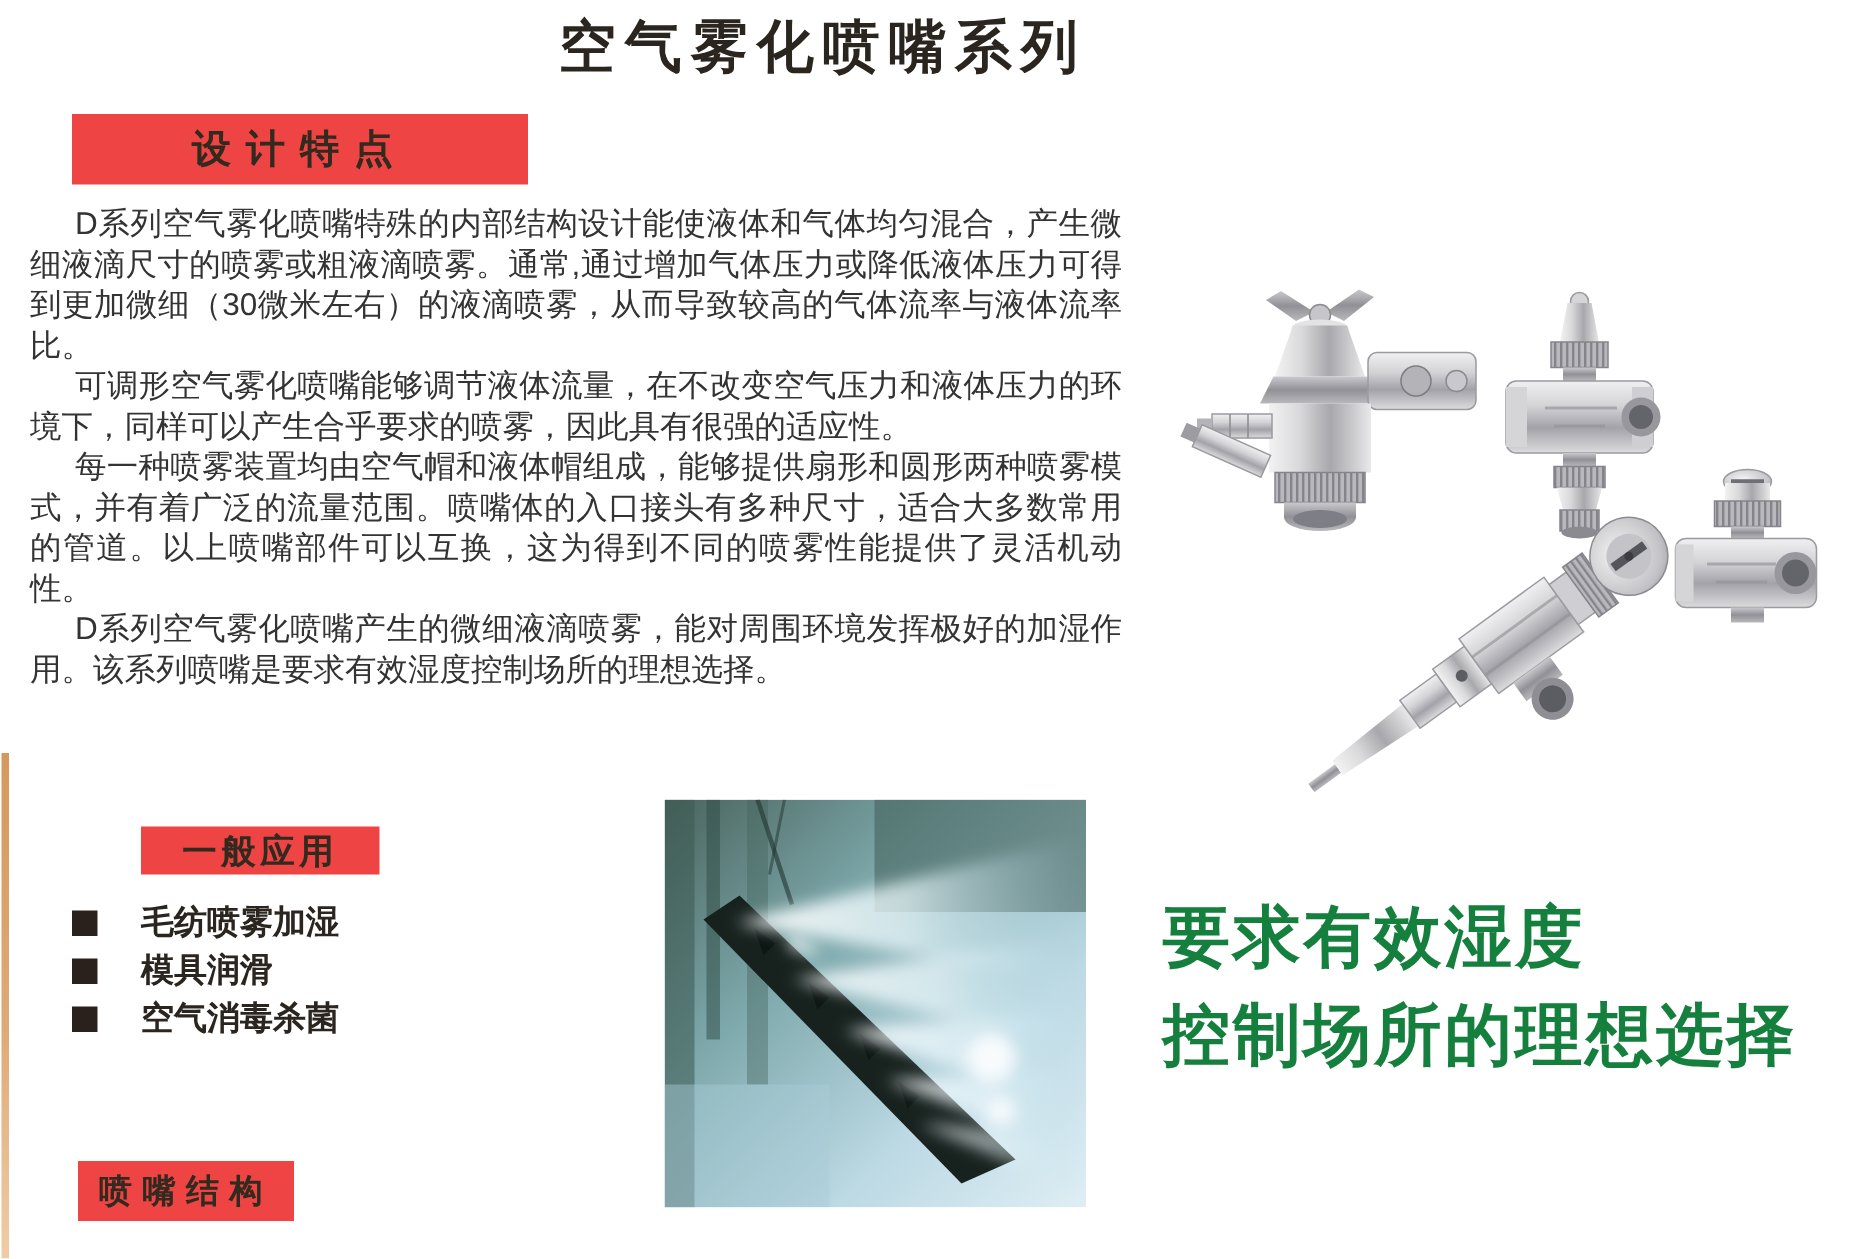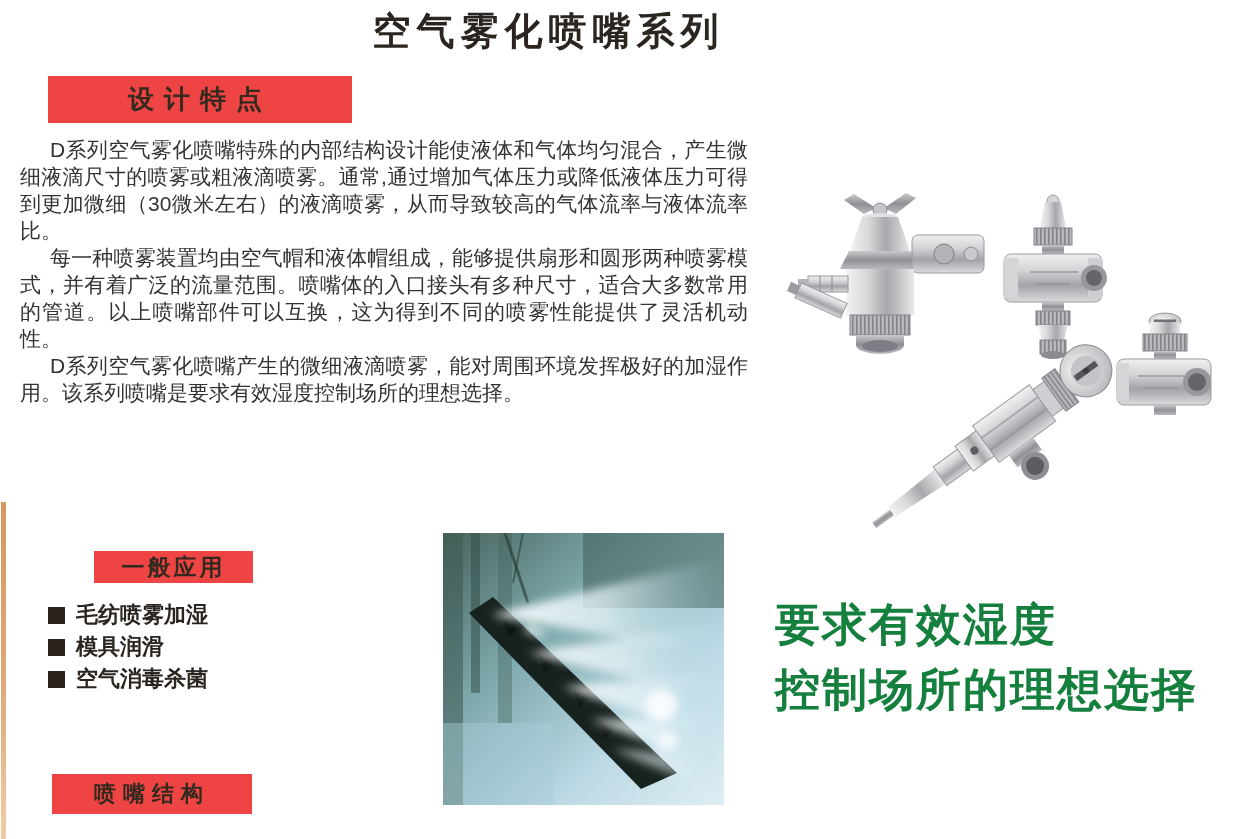--- a/index.html
+++ b/index.html
@@ -14,35 +14,35 @@
     left:0;top:6px;width:1097px;text-align:center;
     font-size:38px;font-weight:bold;letter-spacing:6px;color:#2b2520;
   }
   
   .heading-box{
     background:#ef4444;color:#32291f;font-weight:bold;
     display:flex;align-items:center;justify-content:center;
   }
   .hb-design{left:48px;top:76px;width:304px;height:47px;font-size:26px;letter-spacing:10px;}
   .hb-apps{left:50px;top:551px;width:159px;height:32px;font-size:23px;letter-spacing:3px;margin-left:44px;}
-  .hb-structure{left:52px;top:774px;width:200px;height:40px;font-size:22px;letter-spacing:7px;align-items:center;}
+  .hb-structure{left:52px;top:774px;width:144px;height:40px;font-size:22px;letter-spacing:7px;align-items:center;}
   
   .body-copy{
     left:20px;top:136px;width:728px;
     font-size:21px;line-height:27px;text-align:justify;color:#333333;
   }
   .body-copy p{margin:0;text-indent:30px;}
   
   .left-bar{
     left:1px;top:502px;width:5px;height:337px;
     background:linear-gradient(#D6985C 0%,#DFAA77 55%,#F0CCA6 100%);
   }
   
   .apps-list{left:48px;top:599px;}
-  .app-item{display:flex;align-items:center;height:32px;}
+  .app-item{display:flex;align-items:center;height:32px;gap:18px;}
   .bullet-sq{
     width:17px;height:17px;background:#2a211c;margin-right:11px;flex:0 0 auto;
   }
   .app-label{font-size:22px;font-weight:600;color:#2b2520;}
   
   .slogan{left:775px;top:592px;font-size:45px;font-weight:900;
     line-height:65px;letter-spacing:2px;color:#15803d;white-space:nowrap;}
   
   .spray-photo{left:443px;top:533px;width:281px;height:272px;overflow:hidden;}
   .products{left:780px;top:188px;width:460px;height:340px;}
@@ -53,20 +53,21 @@
 <div class="abs page-title">空气雾化喷嘴系列</div>
 
 <div class="abs left-bar"></div>
 
 <div class="abs heading-box hb-design">
   <span>设计特点</span>
 </div>
 
 <div class="abs body-copy">
   <p>D系列空气雾化喷嘴特殊的内部结构设计能使液体和气体均匀混合，产生微细液滴尺寸的喷雾或粗液滴喷雾。通常,通过增加气体压力或降低液体压力可得到更加微细（30微米左右）的液滴喷雾，从而导致较高的气体流率与液体流率比。</p>
+  <p>可调形空气雾化喷嘴能够调节液体流量，在不改变空气压力和液体压力的环境下，同样可以产生合乎要求的喷雾，因此具有很强的适应性。</p>
   <p>每一种喷雾装置均由空气帽和液体帽组成，能够提供扇形和圆形两种喷雾模式，并有着广泛的流量范围。喷嘴体的入口接头有多种尺寸，适合大多数常用的管道。以上喷嘴部件可以互换，这为得到不同的喷雾性能提供了灵活机动性。</p>
   <p>D系列空气雾化喷嘴产生的微细液滴喷雾，能对周围环境发挥极好的加湿作用。该系列喷嘴是要求有效湿度控制场所的理想选择。</p>
 </div>
 
 <div class="abs products">
 <svg width="460" height="340" viewBox="0 0 460 340" xmlns="http://www.w3.org/2000/svg">
   <defs>
     <linearGradient id="metalH" x1="0" y1="0" x2="1" y2="0">
       <stop offset="0" stop-color="#f2f2f2"></stop>
           <stop offset="0.3" stop-color="#d9d9db"></stop>

